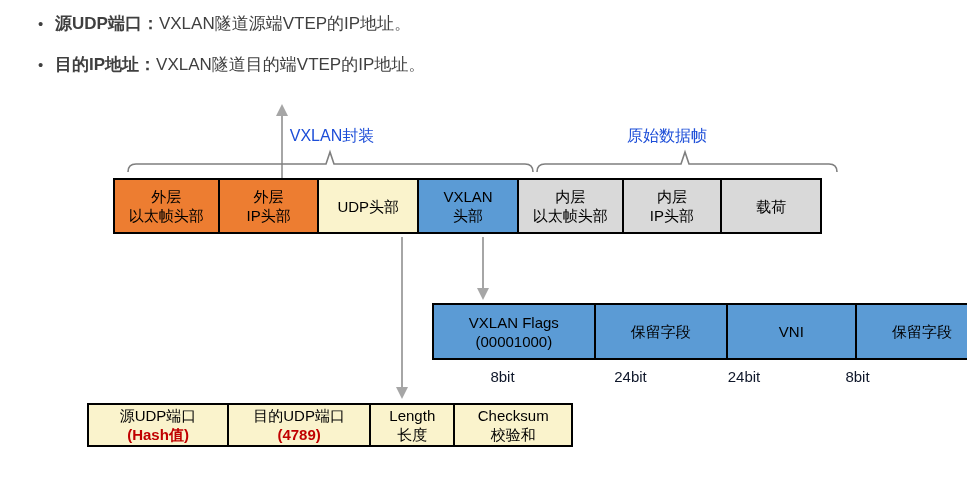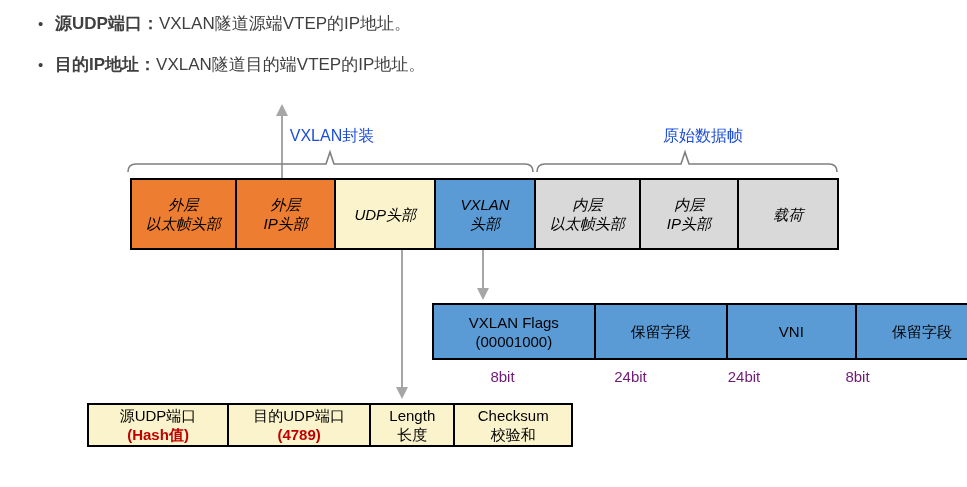--- a/index.html
+++ b/index.html
@@ -8,42 +8,42 @@
     font-family:"Liberation Sans","DejaVu Sans",sans-serif;color:#000;
   }
   
   .bullets{position:absolute;left:38px;top:12px;font-size:17px;color:#3f3f3f;}
   .bullet-item{display:flex;align-items:flex-start;margin-bottom:17px;line-height:24px;}
   .bullet-dot{width:17px;font-size:15px;line-height:24px;}
   .bullet-label{font-weight:bold;}
   
   .sec-label{position:absolute;top:126px;transform:translateX(-50%);font-size:16px;color:#1d4ed8;white-space:nowrap;}
   .sec-label.encap{left:332px;}
-  .sec-label.orig{left:703px;}
+  .sec-label.orig{left:667px;}
   
   .overlay{position:absolute;left:0;top:0;pointer-events:none;}
   
   .frow{
     position:absolute;display:flex;gap:2px;box-sizing:border-box;
     border:2px solid #000;background:#000;
   }
   .frow .cell{
     display:flex;flex-direction:column;align-items:center;justify-content:center;
     font-size:15px;line-height:19px;text-align:center;white-space:nowrap;overflow:hidden;
   }
-  .row-packet{left:130px;top:178px;width:709px;height:72px;font-style:italic;}
+  .row-packet{left:113px;top:178px;width:709px;height:56px;}
   .row-vxlan{left:432px;top:303px;width:557px;height:57px;}
   .row-udp{left:87px;top:403px;width:486px;height:44px;}
   .c-orange{background:var(--orange,#ED7D31);}
   .c-yellow{background:var(--yellow,#FAF3CC);}
   .c-blue{background:var(--blue,#5B9BD5);}
   .c-gray{background:var(--gray,#D9D9D9);}
   .red{color:var(--red,#C00000);font-weight:bold;text-align:center;}
   
-  .bitrow{position:absolute;left:432px;top:368px;width:483px;display:flex;font-size:15px;color:#701a75;}
+  .bitrow{position:absolute;left:432px;top:368px;width:483px;display:flex;font-size:15px;color:#0f172a;}
   .bitrow .bcell{text-align:center;}
 </style>
 </head>
 <body>
 
 <div class="slide">
 
   <div class="bullets">
     <div class="bullet-item">
       <span class="bullet-dot">•</span>

